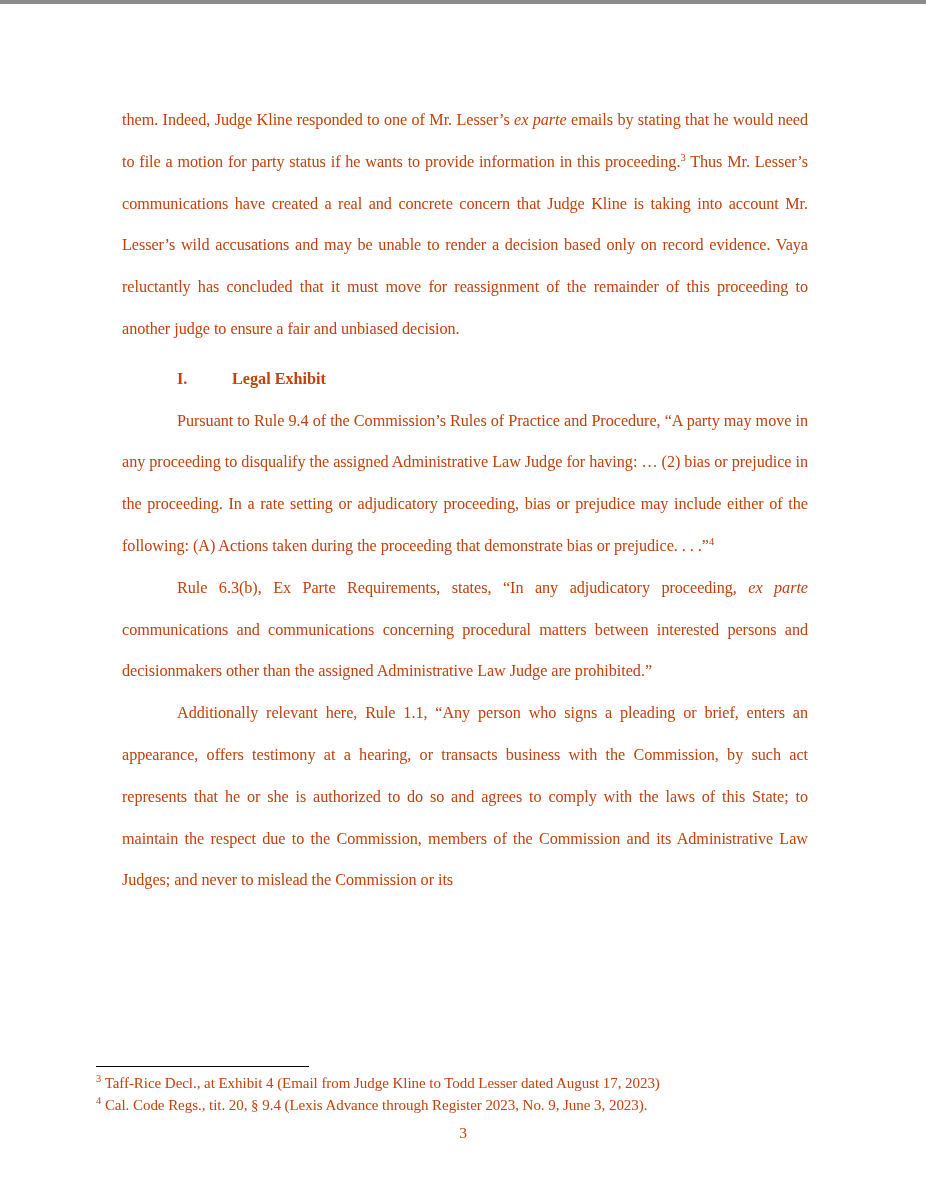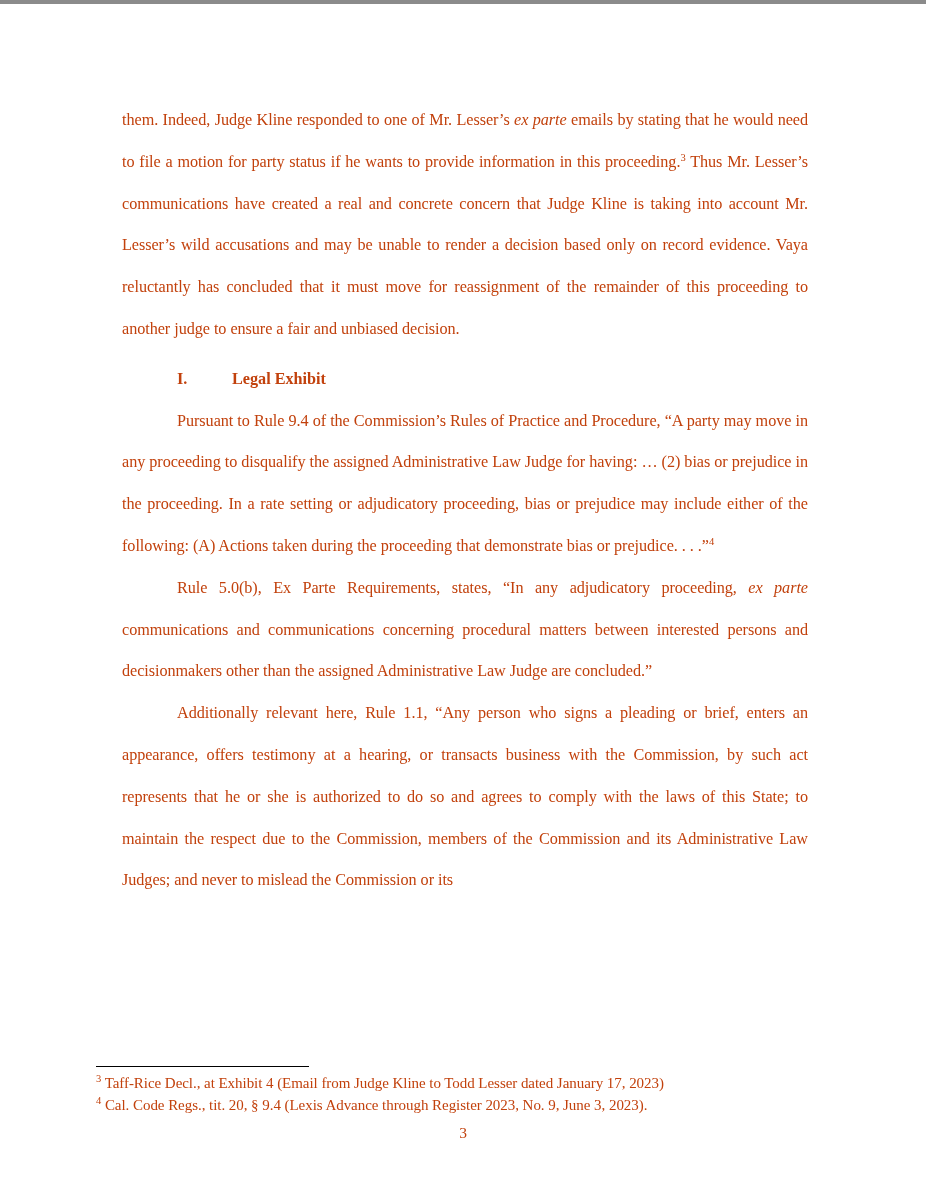--- a/index.html
+++ b/index.html
@@ -101,33 +101,33 @@
     <div class="heading-row">
       <span class="heading-num">I.</span>
       <span class="heading-text">Legal Exhibit</span>
     </div>
 
     <p class="body-par indent">
       <span>Pursuant to Rule 9.4 of the Commission’s Rules of Practice and Procedure, “A party may move in any proceeding to disqualify the assigned Administrative Law Judge for having: … (2) bias or prejudice in the proceeding.  In a rate setting or adjudicatory proceeding, bias or prejudice may include either of the following: (A) Actions taken during the proceeding that demonstrate bias or prejudice. . . .”</span><sup>4</sup>
     </p>
 
     <p class="body-par indent">
-      <span>Rule 5.0(b), Ex Parte Requirements, states, “In any adjudicatory proceeding, </span><span class="italic">ex parte</span><span> communications and communications concerning procedural matters between interested persons and decisionmakers other than the assigned Administrative Law Judge are concluded.”</span>
+      <span>Rule 6.3(b), Ex Parte Requirements, states, “In any adjudicatory proceeding, </span><span class="italic">ex parte</span><span> communications and communications concerning procedural matters between interested persons and decisionmakers other than the assigned Administrative Law Judge are prohibited.”</span>
     </p>
 
     <p class="body-par indent">
       <span>Additionally relevant here, Rule 1.1, “Any person who signs a pleading or brief, enters an appearance, offers testimony at a hearing, or transacts business with the Commission, by such act represents that he or she is authorized to do so and agrees to comply with the laws of this State; to maintain the respect due to the Commission, members of the Commission and its Administrative Law Judges; and never to mislead the Commission or its</span>
     </p>
 
   </div>
 
   <div class="footnote-area">
     <div class="fn-rule"></div>
     <p class="footnote">
-      <sup>3</sup><span> Taff-Rice Decl., at Exhibit 4 (Email from Judge Kline to Todd Lesser dated January 17, 2023)</span>
+      <sup>3</sup><span> Taff-Rice Decl., at Exhibit 4 (Email from Judge Kline to Todd Lesser dated August 17, 2023)</span>
     </p>
     <p class="footnote">
       <sup>4</sup><span> Cal. Code Regs., tit. 20, § 9.4 (Lexis Advance through Register 2023, No. 9, June 3, 2023).</span>
     </p>
   </div>
 
   <div class="page-number">3</div>
 
 </div>
 

